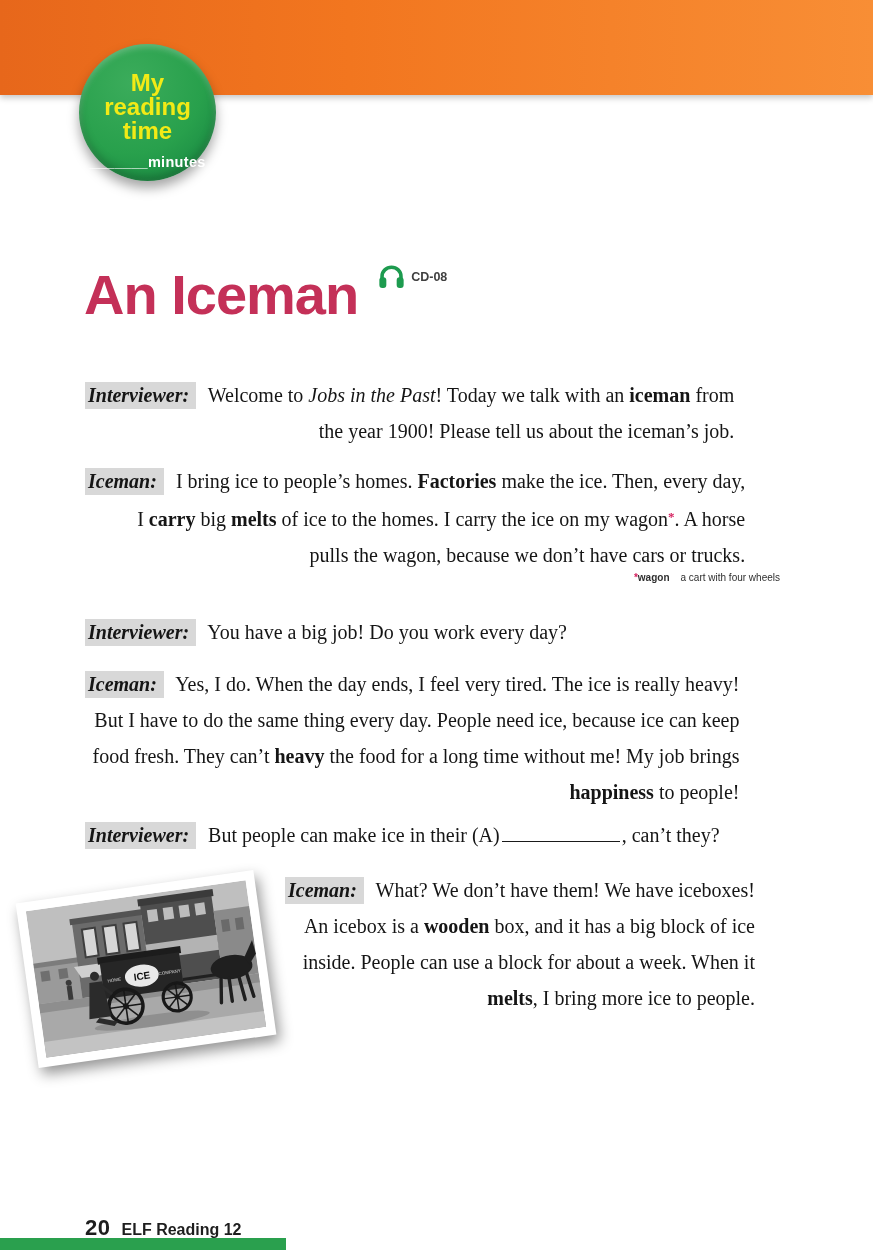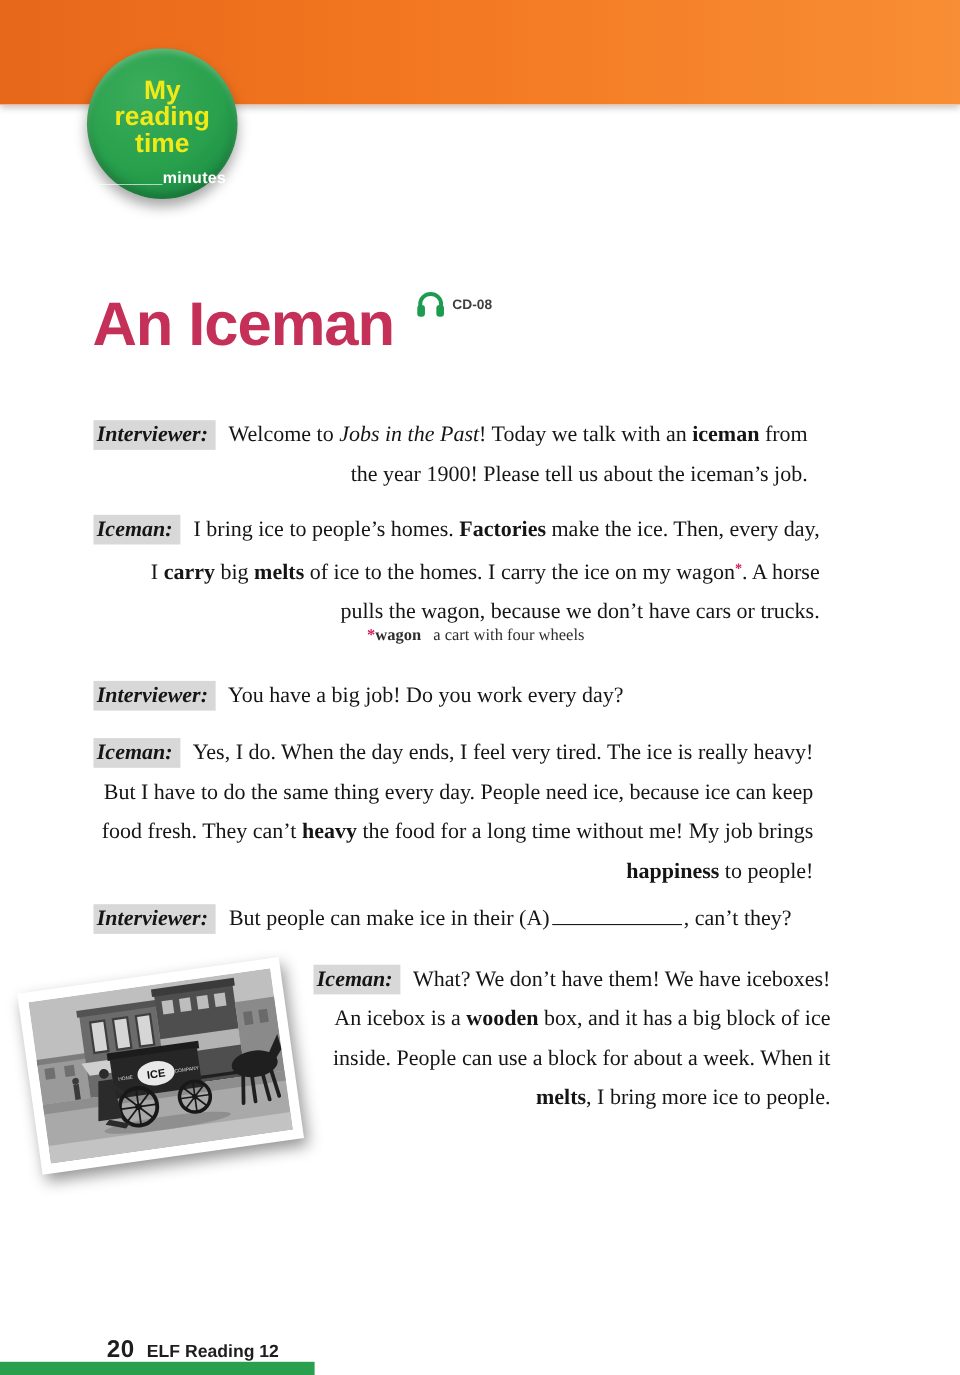--- a/index.html
+++ b/index.html
@@ -40,32 +40,32 @@
   #p7 .line:nth-child(1){margin-left:230px}
   #p7 .line:nth-child(2){margin-left:236px}
 
   .speaker{font-weight:bold;font-style:italic;background:#d8d8d8;padding:2px 7px 3px 3px;margin-right:7px;}
   .b{font-weight:bold}
   .i{font-style:italic}
   .red{color:#d41d5c;font-weight:bold;vertical-align:5px;font-size:13px;}
   .blank{display:inline-block;width:118px;height:14px;border-bottom:1.6px solid #1a1a1a;margin:0 2px;}
 
   
-  .footnote{position:absolute;top:568px;width:695px;text-align:center;
-            font-family:Liberation Serif, serif;font-size:15px;color:#2e2e2e;line-height:20px;}
+  .footnote{position:absolute;top:568px;width:695px;text-align:right;
+            font-family:Liberation Sans, sans-serif;font-size:10px;color:#2e2e2e;line-height:20px;}
   .fn-marker{color:#d41d5c;font-weight:bold;}
   .fn-term{font-weight:bold;margin-right:11px;}
 
   
   .photo-wrap{position:absolute;left:26px;top:886px;transform:rotate(-8deg);background:#ffffff;
               padding:9px;box-shadow:3px 7px 14px rgba(0,0,0,.42);}
   .photo-wrap svg{display:block;}
 
   
-  .footer{position:absolute;left:97px;top:1181px;display:flex;align-items:baseline;gap:11px;
+  .footer{position:absolute;left:85px;top:1181px;display:flex;align-items:baseline;gap:11px;
           font-family:"Liberation Sans",sans-serif;color:#1e1e1e;}
   .page-num{font-size:22px;font-weight:bold;letter-spacing:.5px;}
   .book-title{font-size:16px;font-weight:bold;margin-top:40px;}
   .bottom-bar{position:absolute;left:0;bottom:0;width:286px;height:12px;background:#2aa04e;}
 </style>
 </head>
 <body>
 
 <div class="page">
 

